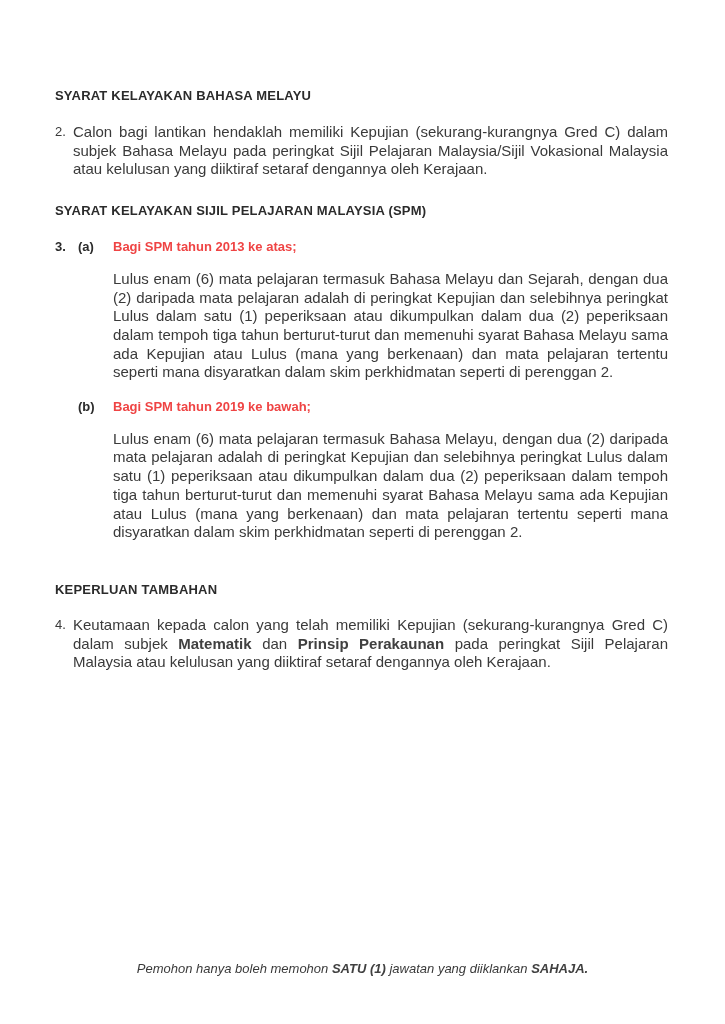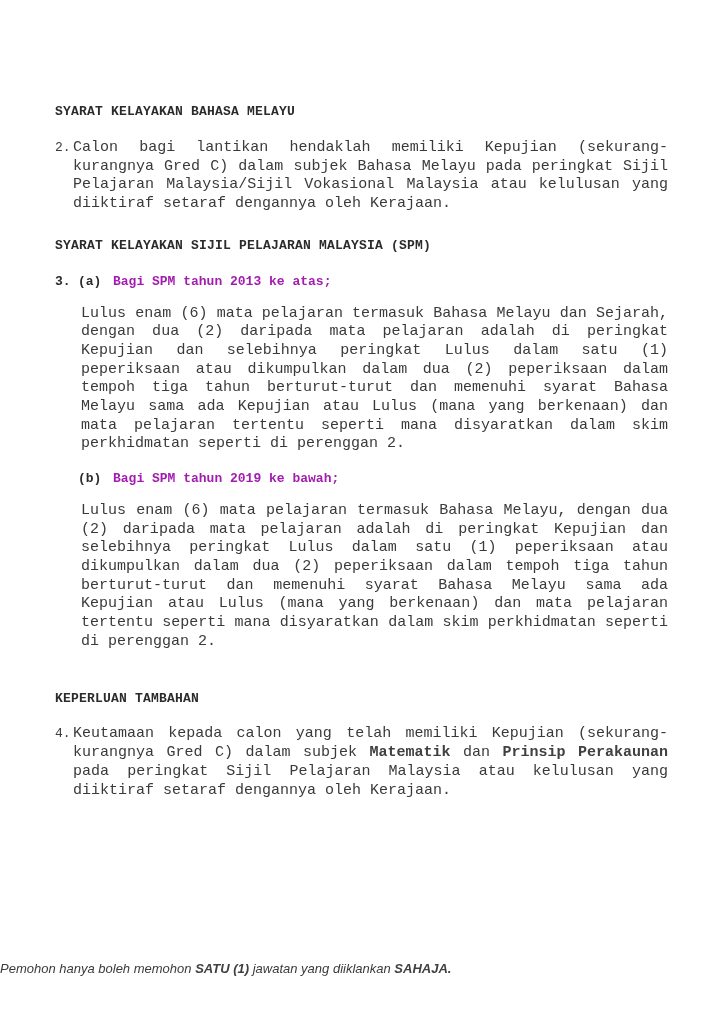--- a/index.html
+++ b/index.html
@@ -12,23 +12,22 @@
     width: 725px;
     height: 1024px;
     background: #ffffff;
     font-family: "Liberation Sans", "DejaVu Sans", sans-serif;
     color: #333333;
     overflow: hidden;
   }
   .content {
     position: absolute;
     left: 55px;
-    top: 104px;
+    top: 88px;
     width: 613px;
-    font-family: Liberation Mono, monospace;
   }
   .heading {
     font-size: 13px;
     font-weight: bold;
     color: #2b2b2b;
     letter-spacing: 0.2px;
     line-height: 15px;
   }
   .body-text {
     font-size: 15px;
@@ -59,41 +58,42 @@
     line-height: 18.7px;
     font-weight: bold;
     color: #2b2b2b;
   }
   .item-body {
     flex: 1;
   }
   .sub-title {
     font-size: 13px;
     font-weight: bold;
-    color: #a21caf;
+    color: #ef4444;
     line-height: 18.7px;
   }
   .sub-para {
-    margin-left: 26px;
+    margin-left: 58px;
   }
   .mt-20 { margin-top: 20px; }
   .mt-24 { margin-top: 24px; }
   .mt-13 { margin-top: 13px; }
   .mt-16 { margin-top: 16px; }
   .mt-26 { margin-top: 40px; }
   .mt-19 { margin-top: 19px; }
   .bold-inline {
     font-weight: bold;
     color: #404040;
   }
   .footer-note {
     position: absolute;
     left: 0;
     top: 961px;
     width: 725px;
+    text-align: center;
     font-size: 13px;
     font-style: italic;
     color: #3a3a3a;
   }
   .footer-note .bold-inline {
     font-weight: bold;
     font-style: italic;
   }
 </style>
 </head>

